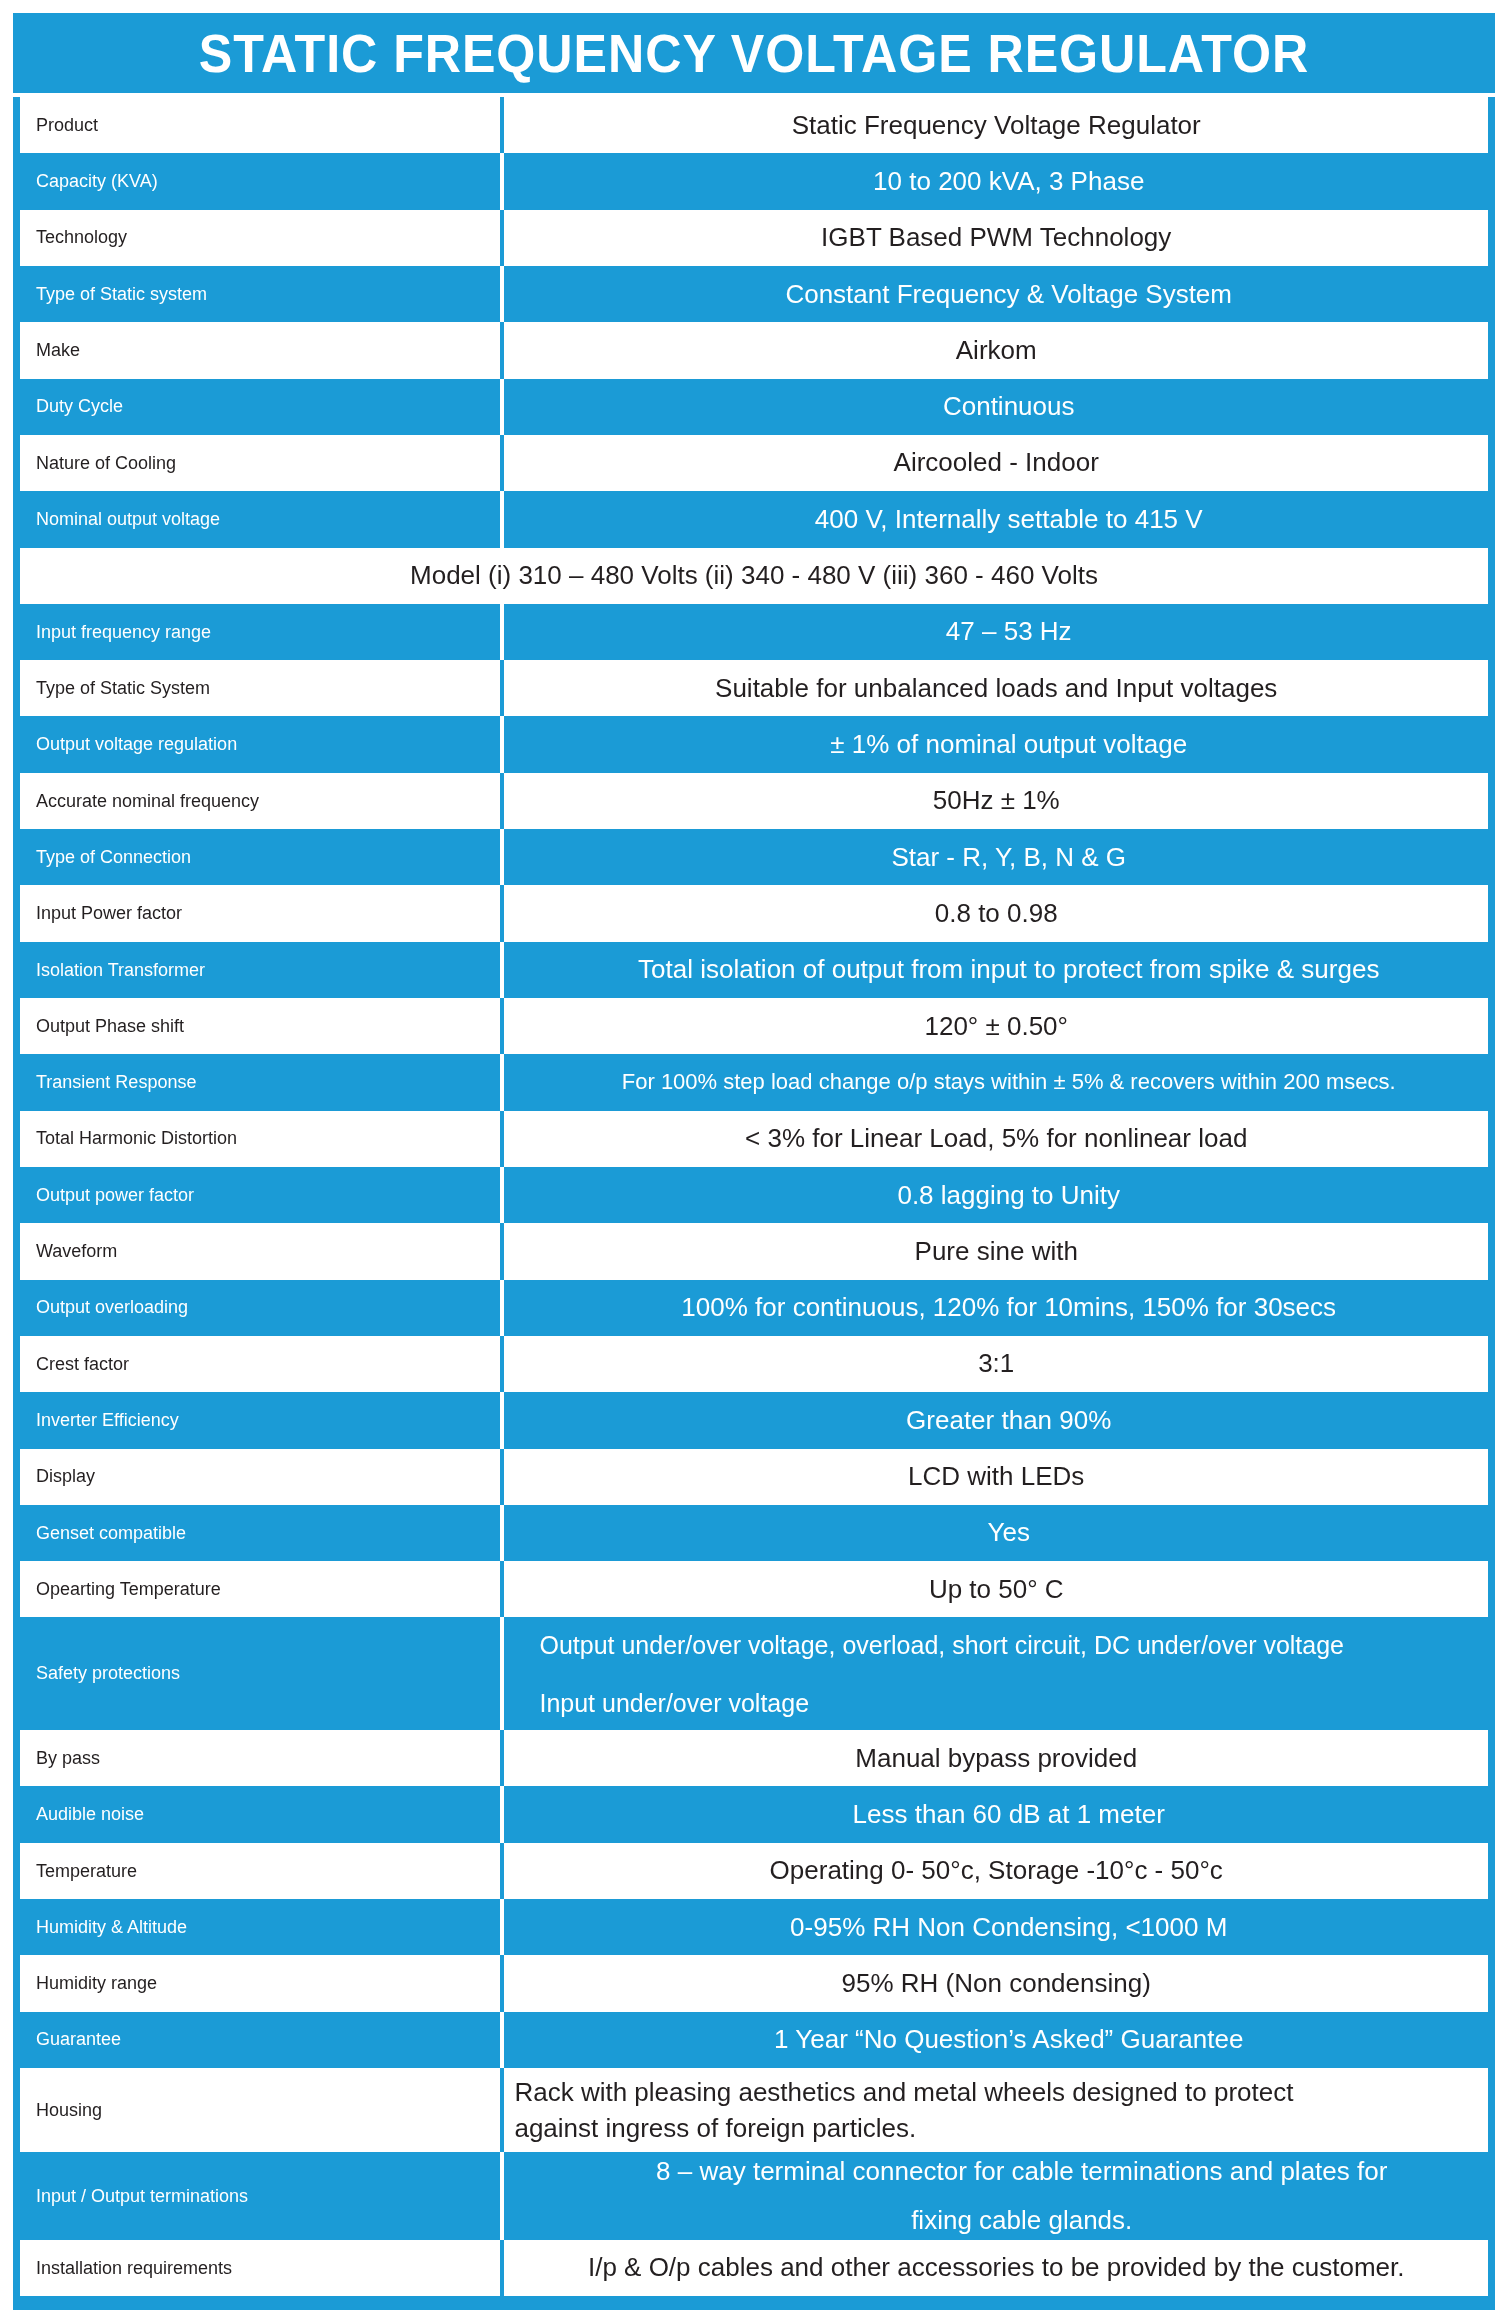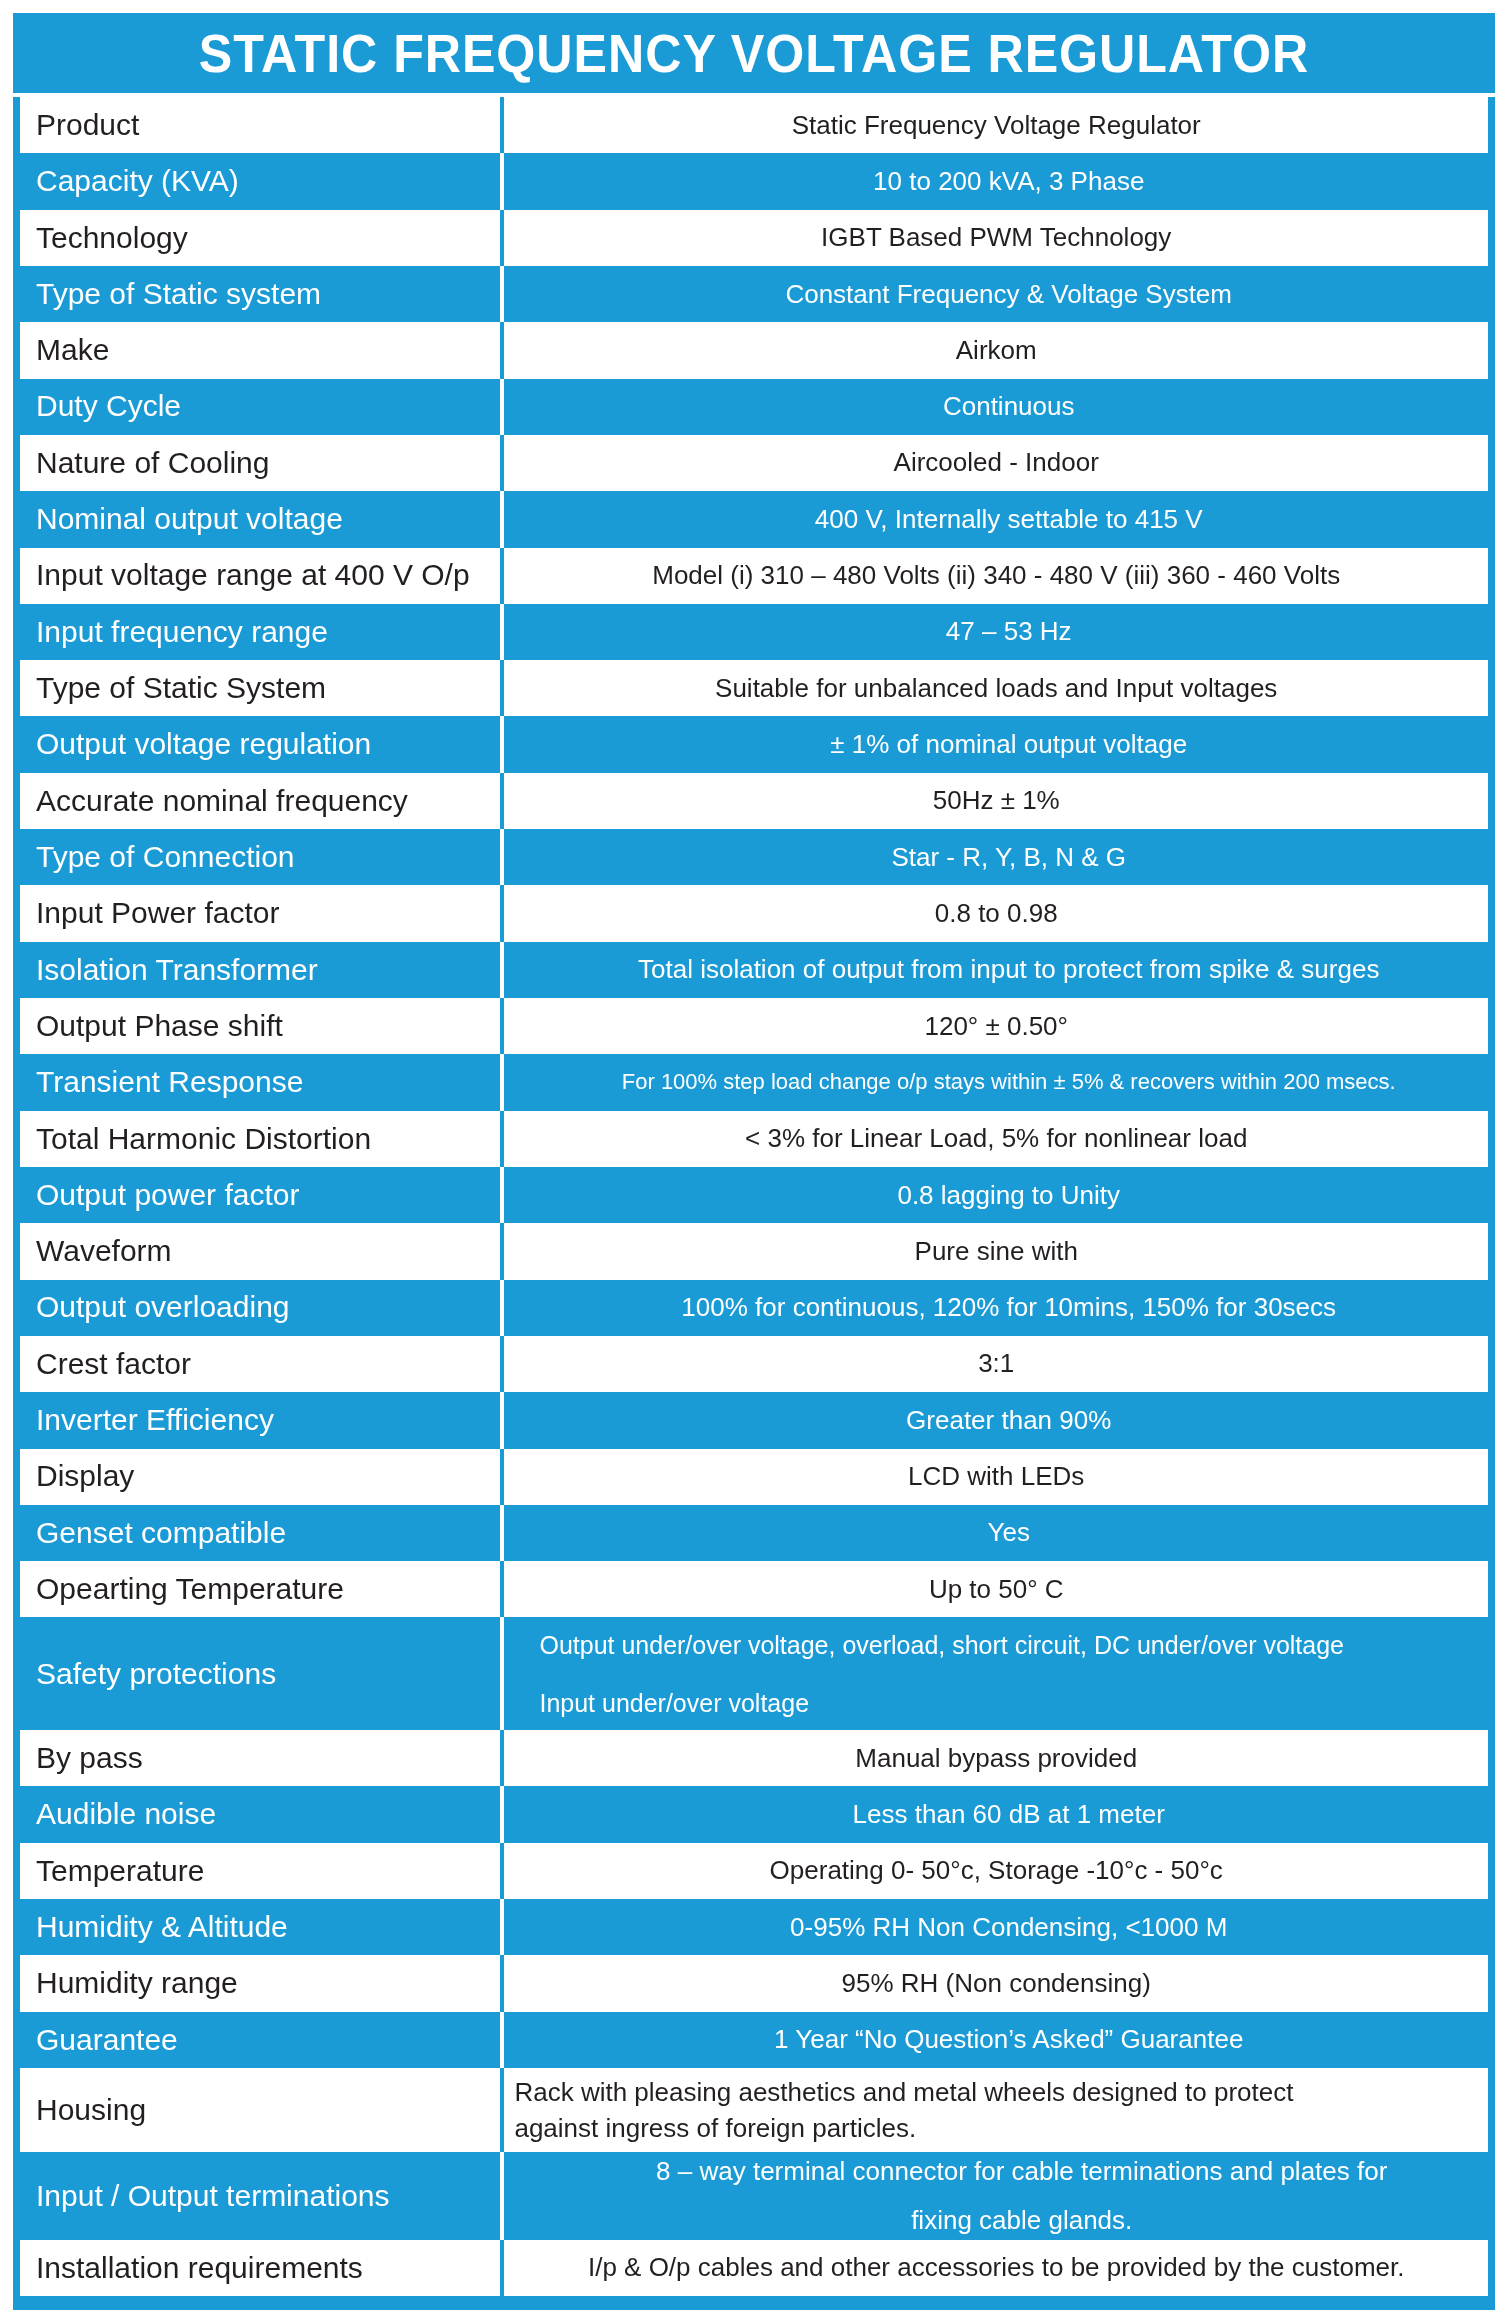--- a/index.html
+++ b/index.html
@@ -60,21 +60,21 @@
 
   .cell { box-sizing: border-box; }
 
   .label-cell {
     width: 33%;
     flex: 0 0 33%;
     display: flex;
     align-items: center;
     padding-left: 16px;
     padding-right: 8px;
-    font-size: 30px;
+    font-size: 18px;
     line-height: 1.15;
   }
   .row.white .label-cell {
     color: #231F20;
     border-right: 4px solid var(--accent, #1B9BD6);
   }
   .row.blue .label-cell {
     color: #ffffff;
     border-right: 4px solid #ffffff;
   }
@@ -140,21 +140,20 @@
   </div>
         <div class="row white">
     <div class="cell label-cell">Nature of Cooling</div>
     <div class="cell value-cell">Aircooled - Indoor</div>
   </div>
         <div class="row blue">
     <div class="cell label-cell">Nominal output voltage</div>
     <div class="cell value-cell">400 V, Internally settable to 415 V</div>
   </div>
         <div class="row white">
-    <div class="cell label-cell">Input voltage range at 400 V O/p</div>
     <div class="cell value-cell">Model (i) 310 – 480 Volts (ii) 340 - 480 V (iii) 360 - 460 Volts</div>
   </div>
         <div class="row blue">
     <div class="cell label-cell">Input frequency range</div>
     <div class="cell value-cell">47 – 53 Hz</div>
   </div>
         <div class="row white">
     <div class="cell label-cell">Type of Static System</div>
     <div class="cell value-cell">Suitable for unbalanced loads and Input voltages</div>
   </div>

